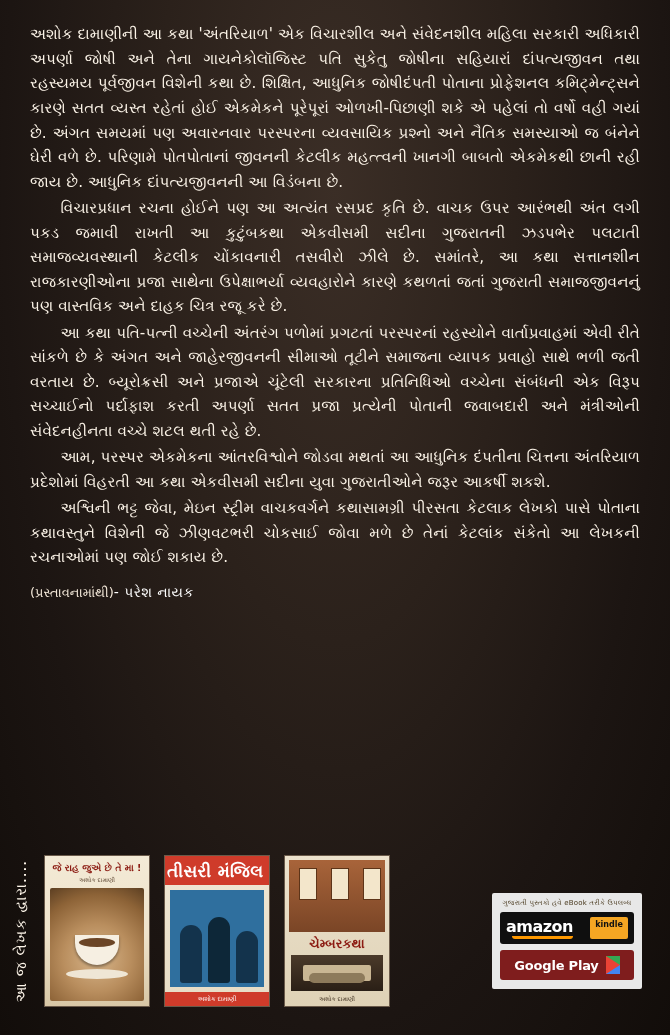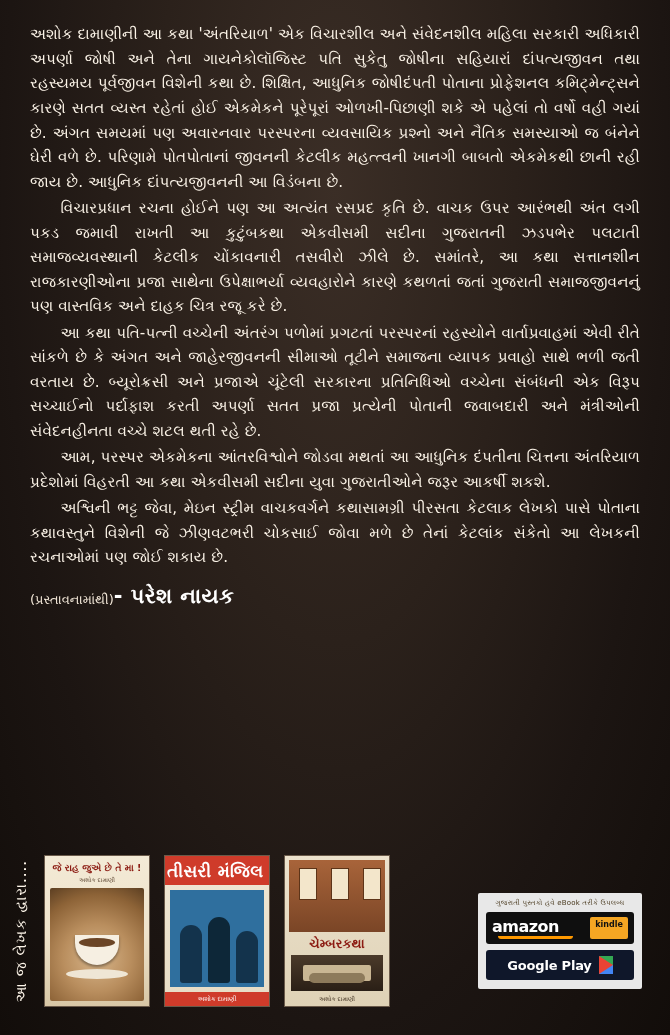--- a/index.html
+++ b/index.html
@@ -42,22 +42,22 @@
     justify-content: flex-start;
     align-items: flex-end;
     margin-top: 14px;
     padding-right: 8px;
   }
   .source-note {
     font-size: 13px;
     color: #f2e7d8;
   }
   .author-name {
-    font-size: 21px;
-    font-weight: bold;
+    font-size: 14px;
+    font-weight: normal;
     color: #ffffff;
     letter-spacing: 0.4px;
   }
   .bottom-area {
     position: absolute;
     left: 0;
     right: 0;
     bottom: 0;
     height: 205px;
   }
@@ -249,21 +249,21 @@
     font-size: 6px;
     text-align: center;
     color: #3a2a1a;
     padding-bottom: 3px;
   }
   
   .stores {
     position: absolute;
     right: 28px;
     bottom: 46px;
-    width: 164px;
+    width: 150px;
     background: #e8e8e8;
     padding: 6px 8px 9px 8px;
     box-sizing: border-box;
     border-radius: 2px;
   }
   .stores-note {
     font-size: 7px;
     color: #4a3a1f;
     text-align: center;
     margin-bottom: 5px;
@@ -304,21 +304,21 @@
     font-weight: bold;
     text-align: center;
     border-radius: 2px;
     padding: 3px 0;
   }
   .gplay-row {
     display: flex;
     align-items: center;
     justify-content: center;
     gap: 7px;
-    background: #0f172a;
+    background: #7f1d1d;
     border-radius: 3px;
     padding: 6px 6px;
   }
   .gplay-text {
     color: #fff;
     font-size: 13px;
     font-weight: bold;
     letter-spacing: -.2px;
   }
   .gplay-tri {

